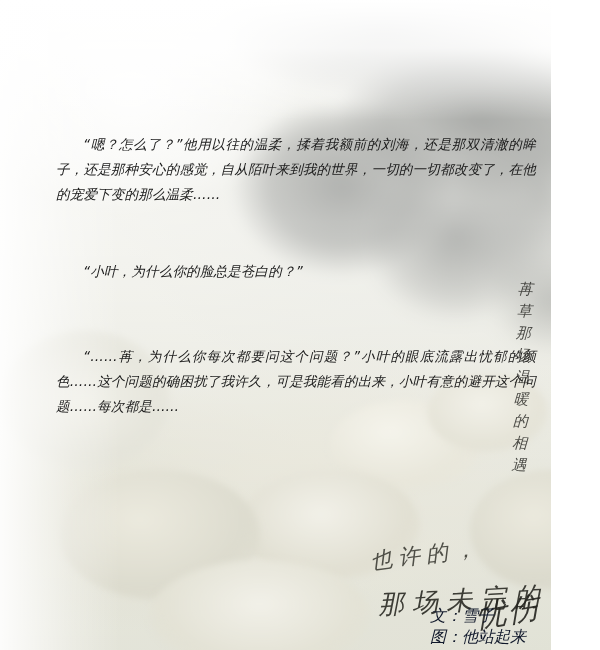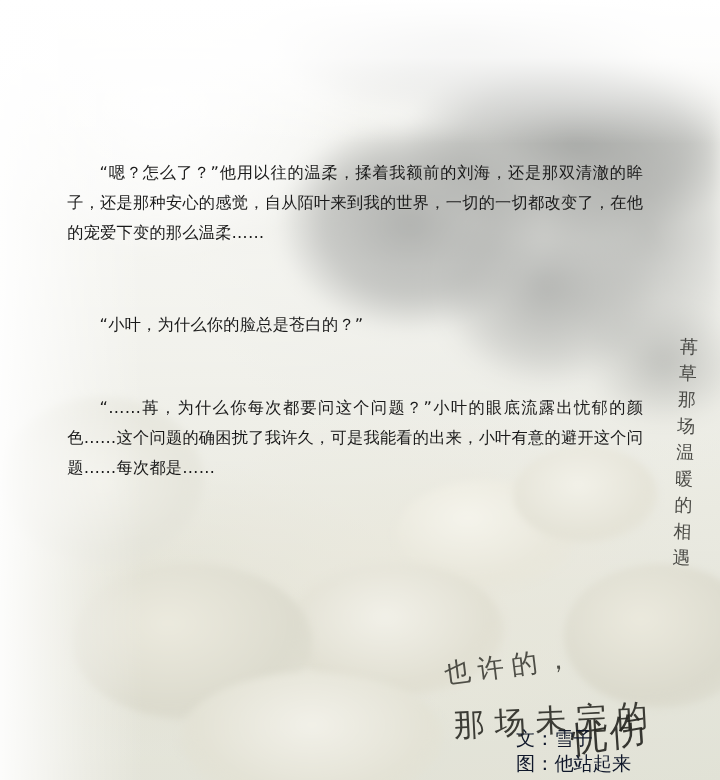--- a/index.html
+++ b/index.html
@@ -8,24 +8,25 @@
   }
   body {
     width: 600px;
     height: 650px;
     background: #ffffff;
     font-family: "DejaVu Sans", sans-serif;
     overflow: hidden;
   }
   .page {
     position: relative;
-    width: 600px;
+    width: 551px;
     height: 650px;
     overflow: hidden;
     background: #f3f2ec;
+    font-style: italic;
   }
 
   
   .bg-base {
     position: absolute;
     inset: 0;
     background:
       radial-gradient(ellipse 320px 200px at 58% 74%, #d9d6c2 0%, rgba(217,214,194,0) 72%),
       radial-gradient(ellipse 300px 180px at 22% 78%, #cfcdb6 0%, rgba(207,205,182,0) 70%),
       radial-gradient(ellipse 420px 300px at 78% 30%, #d7d8cd 0%, rgba(215,216,205,0) 75%),
@@ -106,21 +107,21 @@
     font-size: 13.5px;
     line-height: 25px;
     text-align: justify;
     letter-spacing: 0.2px;
   }
   .para {
     margin: 0 0 0 0;
     text-indent: 2em;
   }
   .para.p1 { margin-bottom: 52px; }
-  .para.p2 { margin-bottom: 44px; }
+  .para.p2 { margin-bottom: 60px; }
   .para.p3 { margin-bottom: 20px; }
 
   
   .vert-calli {
     position: absolute;
     right: 12px;
     top: 278px;
     width: 34px;
     color: #2a2a26;
     font-family: "DejaVu Serif", serif;

